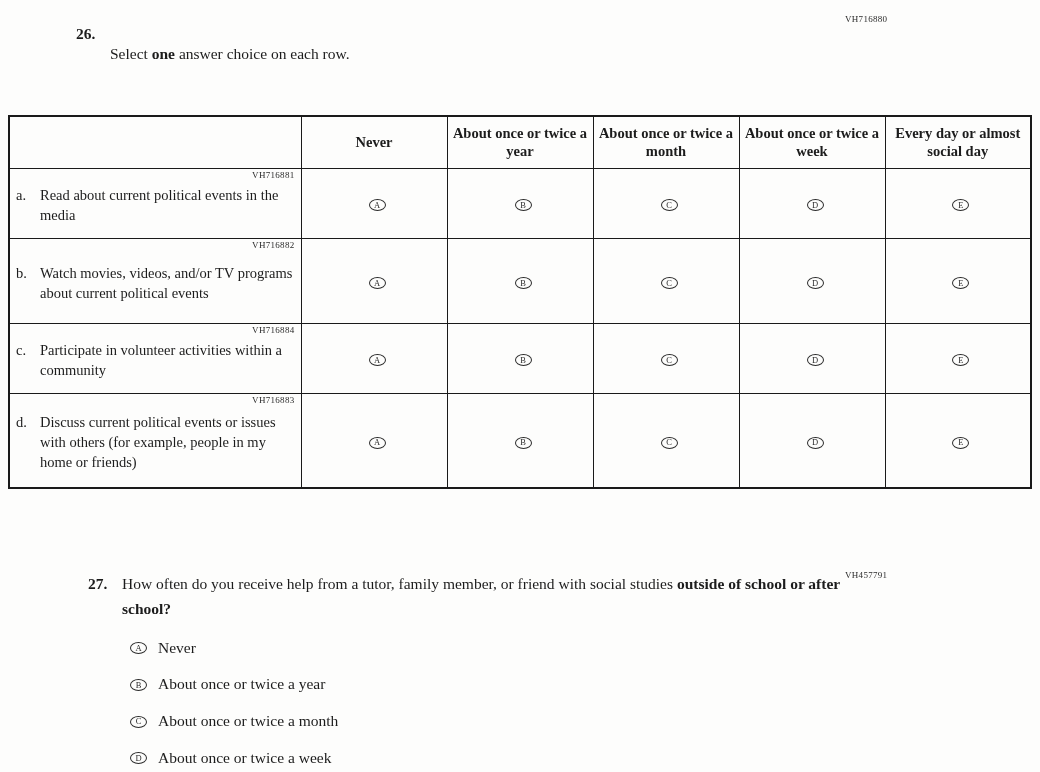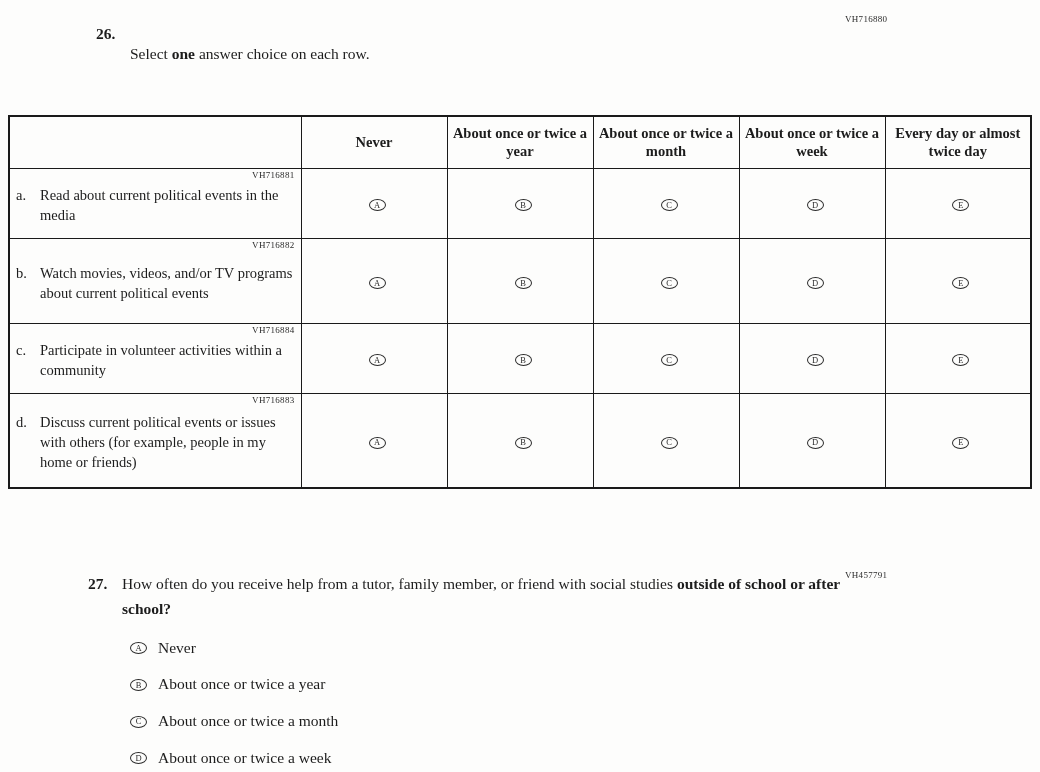--- a/index.html
+++ b/index.html
@@ -107,21 +107,21 @@
   .option-row .bubble { margin-right: 11px; flex: none; }
   .option-label { font-size: 15.5px; }
 </style>
 </head>
 <body>
 
 <div class="page">
 
   <div class="accession" style="left:845px; top:14px;">VH716880</div>
 
-  <div class="q-block" style="left:96px; top:22px; width:745px;">
+  <div class="q-block" style="left:76px; top:22px; width:745px;">
     <div class="q-number">26.</div>
     <div class="q-text">
       <div class="select-line"><span>Select </span><span class="bold">one</span><span> answer choice on each row.</span></div>
     </div>
   </div>
 
   <table class="matrix">
     <colgroup>
       <col style="width:292px;">
       <col style="width:146px;">
@@ -130,21 +130,21 @@
       <col style="width:146px;">
       <col style="width:146px;">
     </colgroup>
     <tbody>
         <tr>
       <th></th>
       <th>Never</th>
       <th>About once or twice a year</th>
       <th>About once or twice a month</th>
       <th>About once or twice a week</th>
-      <th>Every day or almost twice day</th>
+      <th>Every day or almost social day</th>
     </tr>
 
     <tr style="height:70px;">
       <td class="row-label-cell">
         <div class="row-code">VH716881</div>
         <div class="row-text">
               <span class="row-letter">a.</span>
               <span>Read about current political events in the media</span>
             </div>
       </td>

